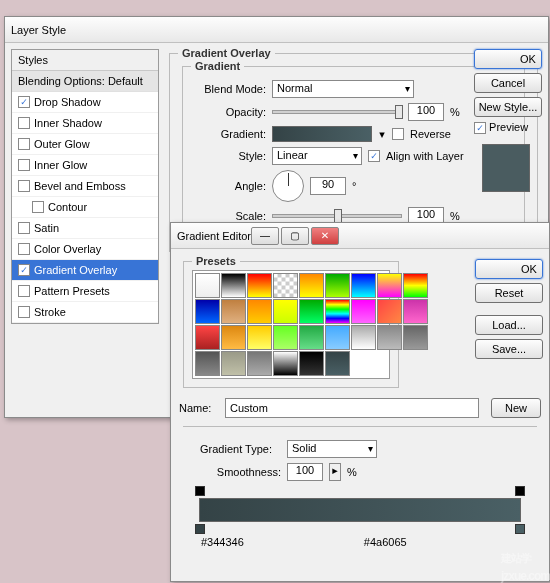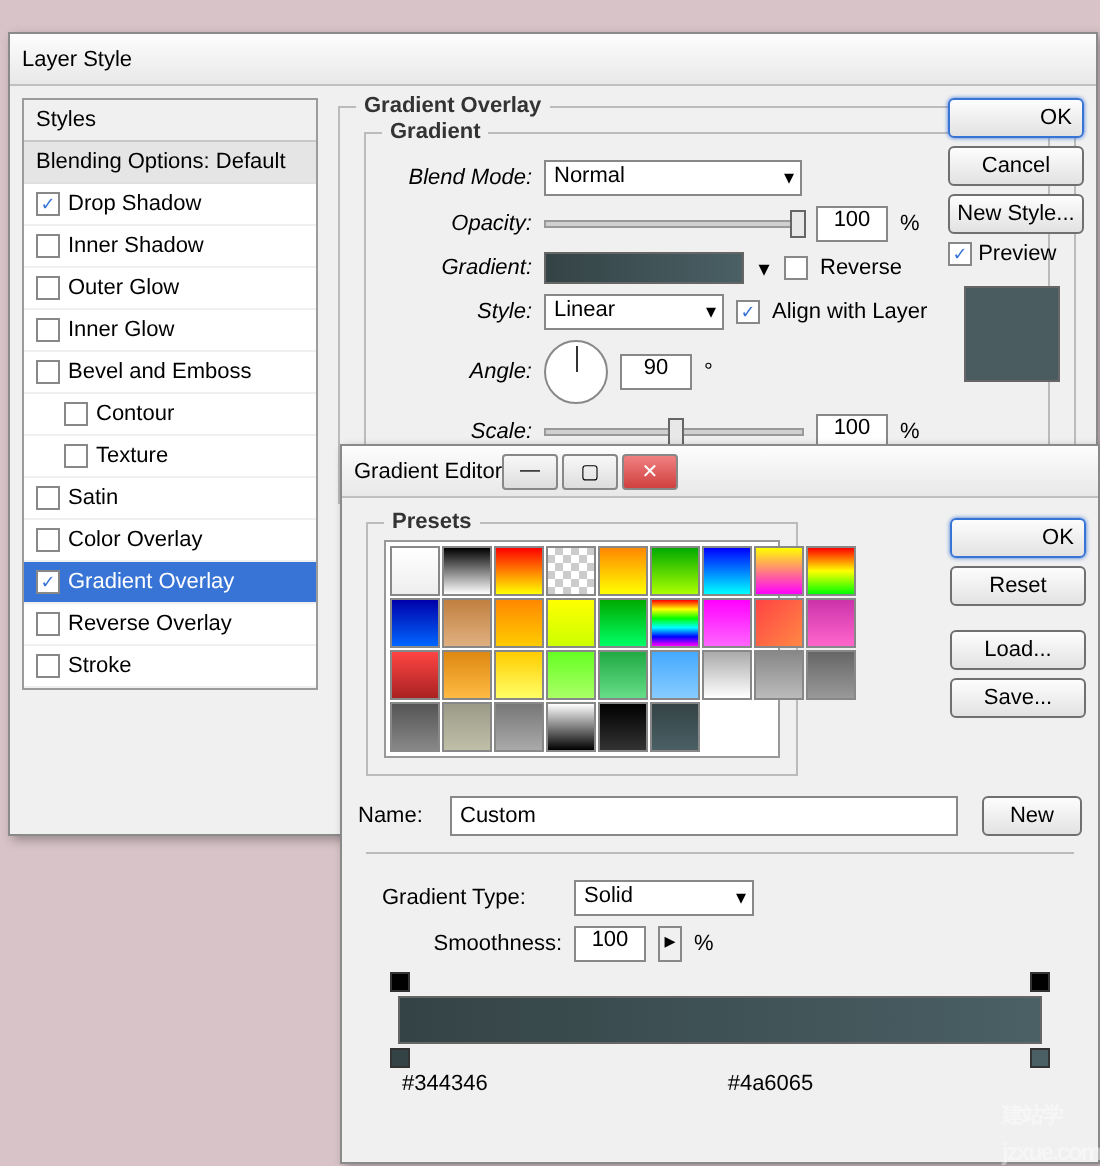--- a/index.html
+++ b/index.html
@@ -18,21 +18,21 @@
 .style-item { padding: 4px 6px; display: flex; align-items: center; gap: 4px; border-bottom: 1px solid #f0f0f0; }
 .style-item.indent { padding-left: 20px; }
 .style-item.sel { background: #3874d6; color: #fff; }
 .chk { width: 12px; height: 12px; border: 1px solid #888; background: #fff; display: inline-flex; align-items: center; justify-content: center; font-size: 9px; color: #3874d6; }
 
 .fieldset { border: 1px solid #bbb; margin: 4px; padding: 8px; position: relative; }
 .fieldset > .legend { position: absolute; top: -7px; left: 8px; background: #f0f0f0; padding: 0 4px; font-weight: bold; color: #333; }
 .inner-fs { margin-top: 4px; }
 
 .row { display: flex; align-items: center; margin: 5px 0; gap: 6px; }
-.lbl { width: 75px; text-align: right; font-style: italic; }
+.lbl { width: 75px; text-align: right; }
 .select { border: 1px solid #888; background: #fff; padding: 1px 18px 1px 4px; height: 18px; position: relative; min-width: 90px; }
 .select::after { content: "▾"; position: absolute; right: 3px; top: 2px; font-size: 10px; }
 .slider { flex: 1; height: 4px; background: #d0d0d0; border: 1px solid #999; position: relative; max-width: 130px; }
 .slider-thumb { position: absolute; width: 8px; height: 14px; background: #e8e8e8; border: 1px solid #666; top: -6px; }
 .numbox { width: 36px; height: 18px; border: 1px solid #888; background: #fff; text-align: center; }
 .grad-preview { width: 100px; height: 16px; border: 1px solid #666; background: linear-gradient(90deg,#344346,#4a6065); }
 .angle-dial { width: 32px; height: 32px; border: 1px solid #888; border-radius: 50%; background: #fff; position: relative; }
 .angle-dial::after { content: ""; position: absolute; left: 50%; top: 2px; width: 1px; height: 13px; background: #333; }
 
 .btn { display: block; width: 68px; height: 20px; border: 1px solid #707070; border-radius: 3px; background: linear-gradient(#fdfdfd,#e2e2e2); text-align: center; line-height: 18px; margin-bottom: 4px; }
@@ -83,56 +83,52 @@
             <span>Inner Glow</span>
           </div>
           <div class="style-item">
             <span class="chk"></span>
             <span>Bevel and Emboss</span>
           </div>
           <div class="style-item indent">
             <span class="chk"></span>
             <span>Contour</span>
           </div>
-          <div class="style-item indent">
-            <span class="chk"></span>
-            <span>Texture</span>
-          </div>
           <div class="style-item">
             <span class="chk"></span>
             <span>Satin</span>
           </div>
           <div class="style-item">
             <span class="chk"></span>
             <span>Color Overlay</span>
           </div>
           <div class="style-item sel">
             <span class="chk">✓</span>
             <span>Gradient Overlay</span>
           </div>
           <div class="style-item">
             <span class="chk"></span>
-            <span>Reverse Overlay</span>
+            <span>Pattern Presets</span>
           </div>
           <div class="style-item">
             <span class="chk"></span>
             <span>Stroke</span>
           </div>
         </div>
     </div>
 
     <div style="flex:1; position:relative;">
       <div class="fieldset">
         <div class="legend">Gradient Overlay</div>
         <div class="fieldset inner-fs">
           <div class="legend">Gradient</div>
 
           <div class="row">
             <span class="lbl">Blend Mode:</span>
-            <div class="select" style="width:129px"><span>Normal</span></div>
+            <div class="select" style="width:142px"><span>Normal</span></div>
           </div>
           <div class="row">
             <span class="lbl">Opacity:</span>
             <div class="slider">
                 <div class="slider-thumb" style="left:95%"></div>
               </div>
             <div class="numbox">100</div>
             <span>%</span>
           </div>
           <div class="row">
@@ -234,21 +230,21 @@
     </div>
 
     <div class="row" style="margin-top:10px">
       <span style="width:40px">Name:</span>
       <input class="name-input" value="Custom" style="">
       <div class="btn" style="width:50px;margin:0 0 0 6px">New</div>
     </div>
 
     <div class="fieldset" style="margin-top:8px;border-bottom:none;border-left:none;border-right:none;padding-bottom:0">
       <div class="row">
-        <span style="width:90px;text-align:left">Gradient Type:</span>
+        <span style="width:90px;text-align:center">Gradient Type:</span>
         <div class="select" style="width:70px"><span>Solid</span></div>
       </div>
       <div class="row">
         <span style="width:90px;text-align:right">Smoothness:</span>
         <div class="numbox">100</div>
         <span style="width:12px;text-align:center;border:1px solid #888;height:18px;background:#f0f0f0">▸</span>
         <span>%</span>
       </div>
       <div class="stops">
         <div class="stop" style="background:#000"></div>

